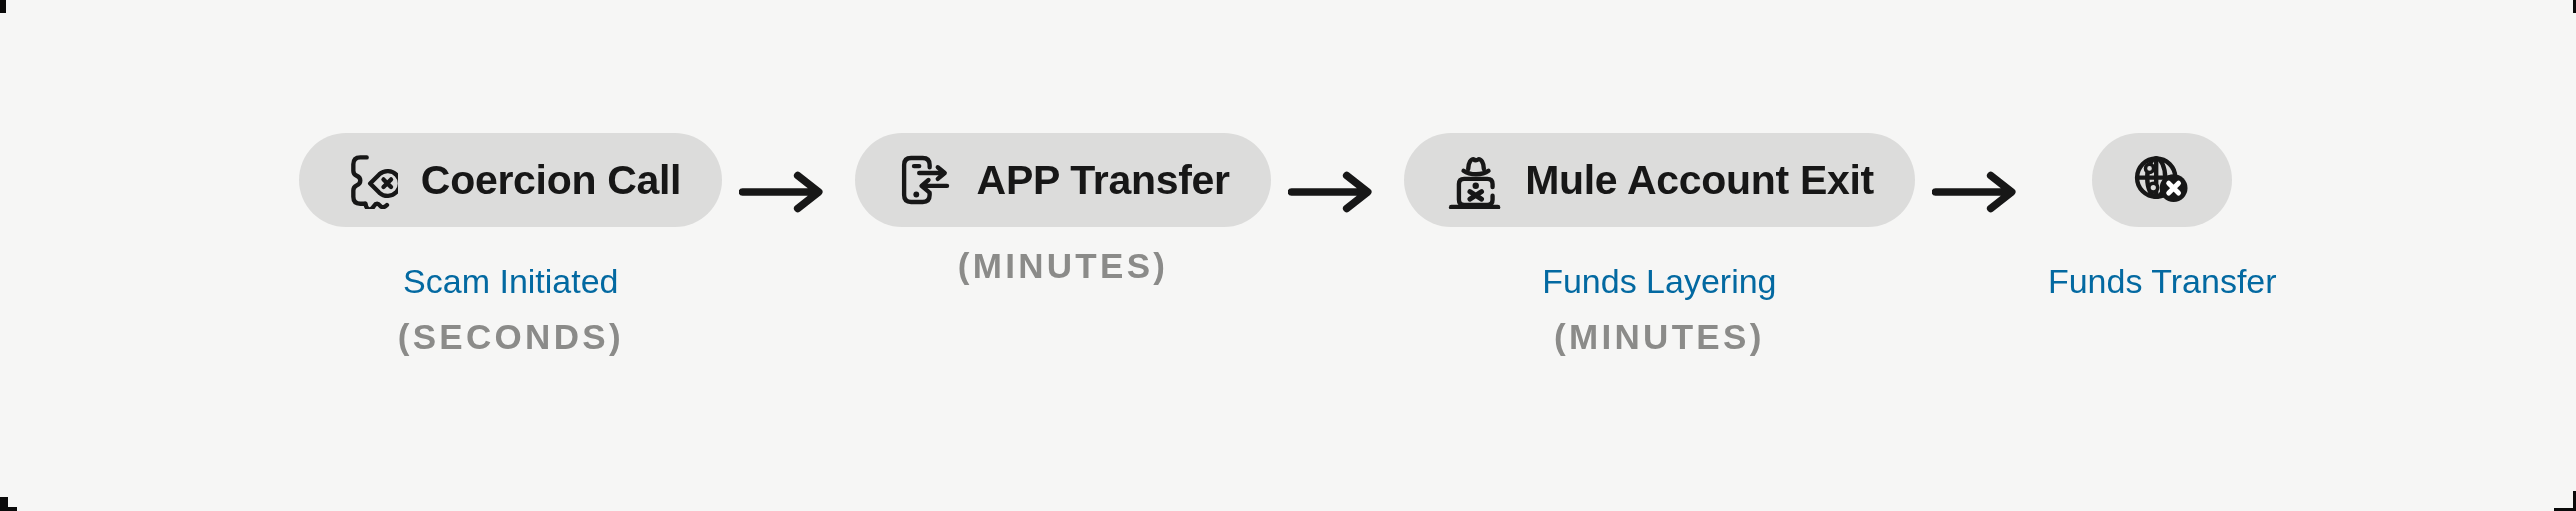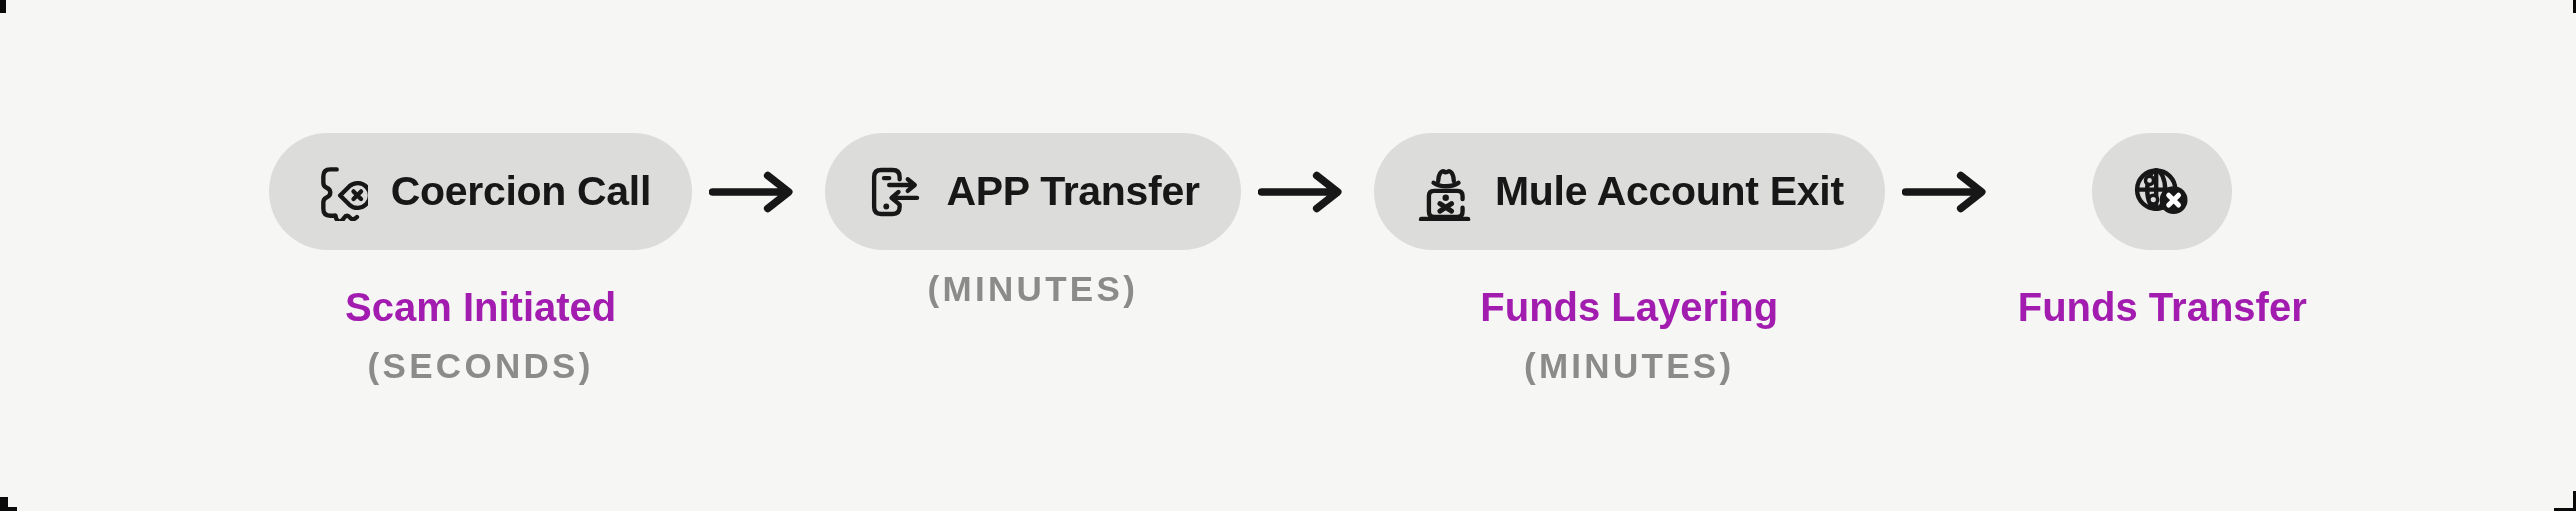--- a/index.html
+++ b/index.html
@@ -11,32 +11,32 @@
     overflow:hidden;
   }
   .canvas { position:absolute; inset:0; }
 
   .flow {
     position:absolute; left:0; right:0; top:133px;
     display:flex; justify-content:center; align-items:flex-start;
   }
   .stage { display:flex; flex-direction:column; align-items:center; }
   .pill {
-    height:117px; border-radius:59px; background:#dcdcdb;
+    height:94px; border-radius:59px; background:#dcdcdb;
     display:flex; align-items:center; gap:22.4px; padding:0 41px;
   }
   .pill-icon { width:58px; height:58px; flex:0 0 auto; display:flex; }
   .pill-icon svg { width:58px; height:58px; }
   .pill-label {
     font-size:41px; font-weight:700; color:#171717;
     letter-spacing:-0.3px; white-space:nowrap;
   }
   .stage-status {
-    margin-top:37px; font-size:40px; font-weight:700;
-    color:#a21caf; line-height:1; white-space:nowrap;
+    margin-top:37px; font-size:34px; font-weight:400;
+    color:#0369a1; line-height:1; white-space:nowrap;
   }
   .stage-time {
     margin-top:21px; font-size:35px; font-weight:700;
     color:#8b8b89; letter-spacing:3.3px; line-height:1; white-space:nowrap;
   }
   .arrow {
     height:117px; display:flex; align-items:center; margin:0 17px; flex:0 0 auto;
   }
 
   

